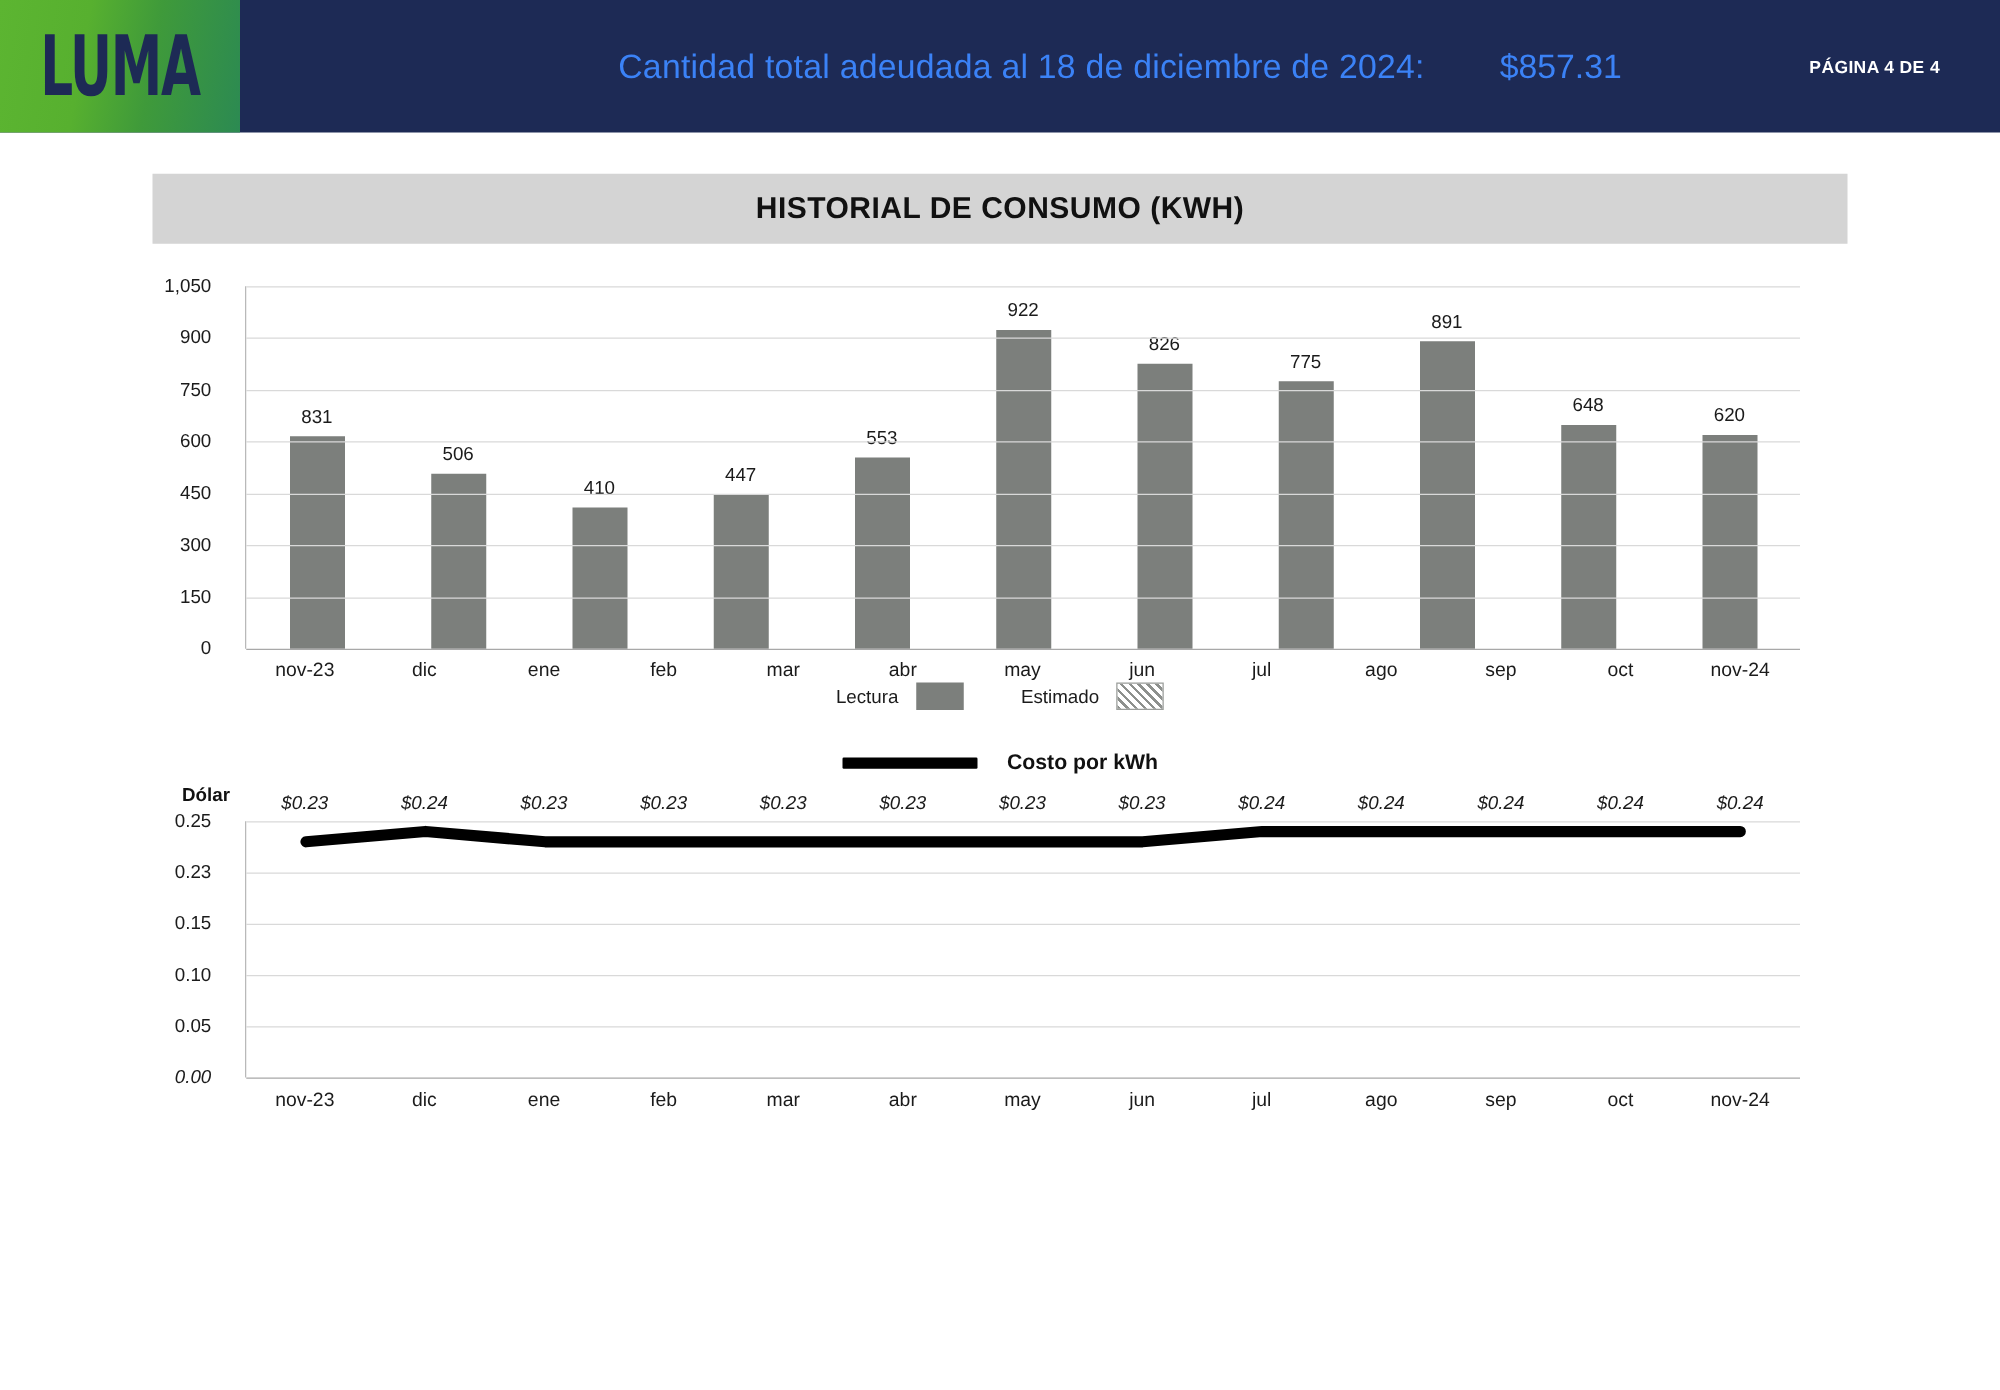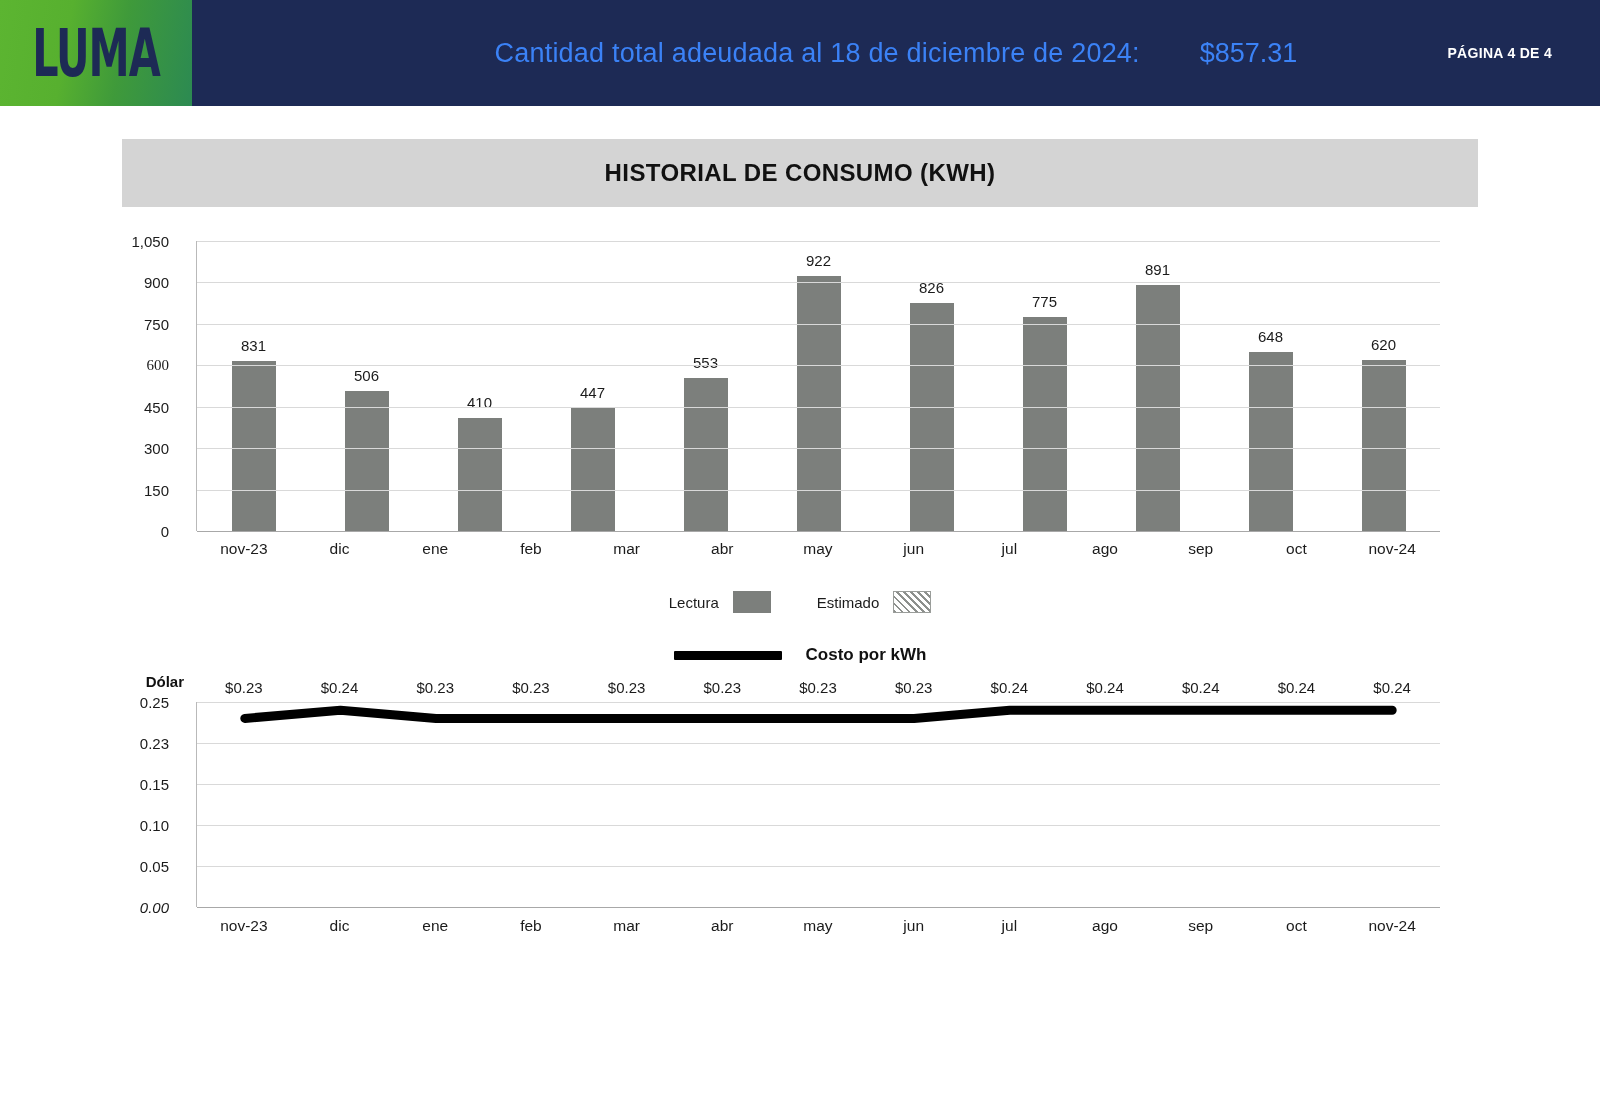--- a/index.html
+++ b/index.html
@@ -68,21 +68,21 @@
     font-weight: 700;
     letter-spacing: 0.3px;
   }
 
   
   .band-wrap {
     padding: 33px 122px 0 122px;
   }
   .band {
     background: #d4d4d4;
-    height: 68px;
+    height: 56px;
     display: flex;
     align-items: center;
     justify-content: center;
   }
   .band-title {
     font-size: 24px;
     font-weight: 700;
     letter-spacing: 0.4px;
     color: #111111;
   }
@@ -157,21 +157,20 @@
     font-size: 15.5px;
     color: #1b1b1b;
   }
 
   
   .legend {
     display: flex;
     justify-content: center;
     align-items: center;
     gap: 46px;
-    margin-top: 33px;
   }
   .legend-item {
     display: flex;
     align-items: center;
     gap: 14px;
   }
   .legend-label {
     font-size: 15px;
     color: #1b1b1b;
   }
@@ -229,20 +228,21 @@
   }
   .pricerow {
     display: flex;
     margin-bottom: 6px;
   }
   .pricecell {
     flex: 1 1 0;
     text-align: center;
     font-size: 15px;
     color: #1b1b1b;
+    font-style: italic;
   }
   .plot2 {
     position: relative;
     height: 205px;
     border-left: 1px solid #b9b9b9;
   }
   .plot2 svg {
     position: absolute;
     inset: 0;
     width: 100%;
@@ -326,21 +326,21 @@
       </div>
   <div class="gridline axis" style="top: 290px;"></div>
       <div class="ytick" style="top: 290px;">0</div>
       <div class="gridline" style="top: 248.571px;"></div>
       <div class="ytick" style="top: 248.571px;">150</div>
       <div class="gridline" style="top: 207.143px;"></div>
       <div class="ytick" style="top: 207.143px;">300</div>
       <div class="gridline" style="top: 165.714px;"></div>
       <div class="ytick" style="top: 165.714px;">450</div>
       <div class="gridline" style="top: 124.286px;"></div>
-      <div class="ytick" style="top: 124.286px; font-family: Liberation Serif, serif;">600</div>
+      <div class="ytick" style="top: 124.286px;">600</div>
       <div class="gridline" style="top: 82.8571px;"></div>
       <div class="ytick" style="top: 82.8571px;">750</div>
       <div class="gridline" style="top: 41.4286px;"></div>
       <div class="ytick" style="top: 41.4286px;">900</div>
       <div class="gridline" style="top: 0px;"></div>
       <div class="ytick" style="top: 0px;">1,050</div>
     </div>
 </div>
 <div class="xlabels" id="bar-xlabels">
     <div class="xlabel">nov-23</div>

